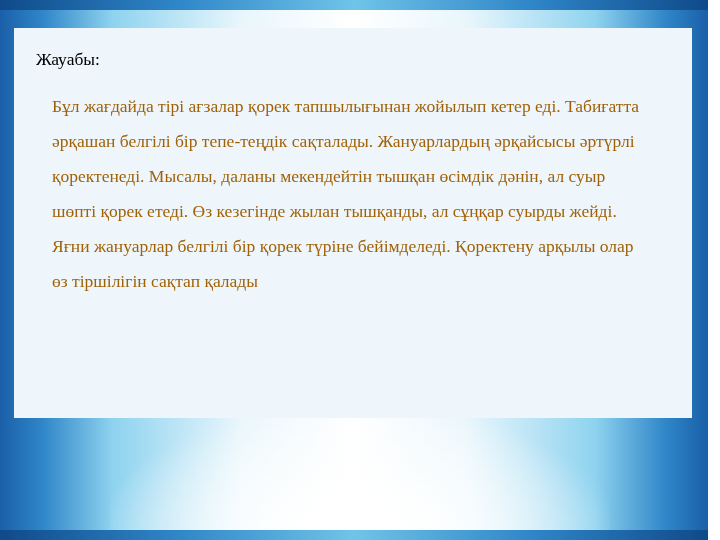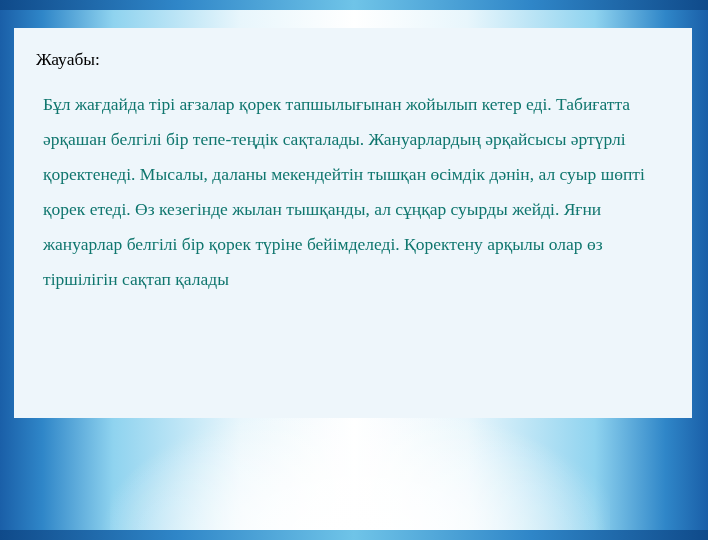--- a/index.html
+++ b/index.html
@@ -64,23 +64,23 @@
 
   .answer-label {
     font-size: 17.5px;
     color: #000000;
     line-height: 1.55;
     margin: 0 0 14px 0;
   }
 
   .body-text {
     font-size: 17.5px;
-    color: #0f766e;
+    color: #a16207;
     line-height: 2.0;
-    margin: 7px;
+    margin: 16px;
     text-align: left;
   }
 </style>
 </head>
 <body>
 
 <div class="slide">
 
   <div class="glow"></div>
 

